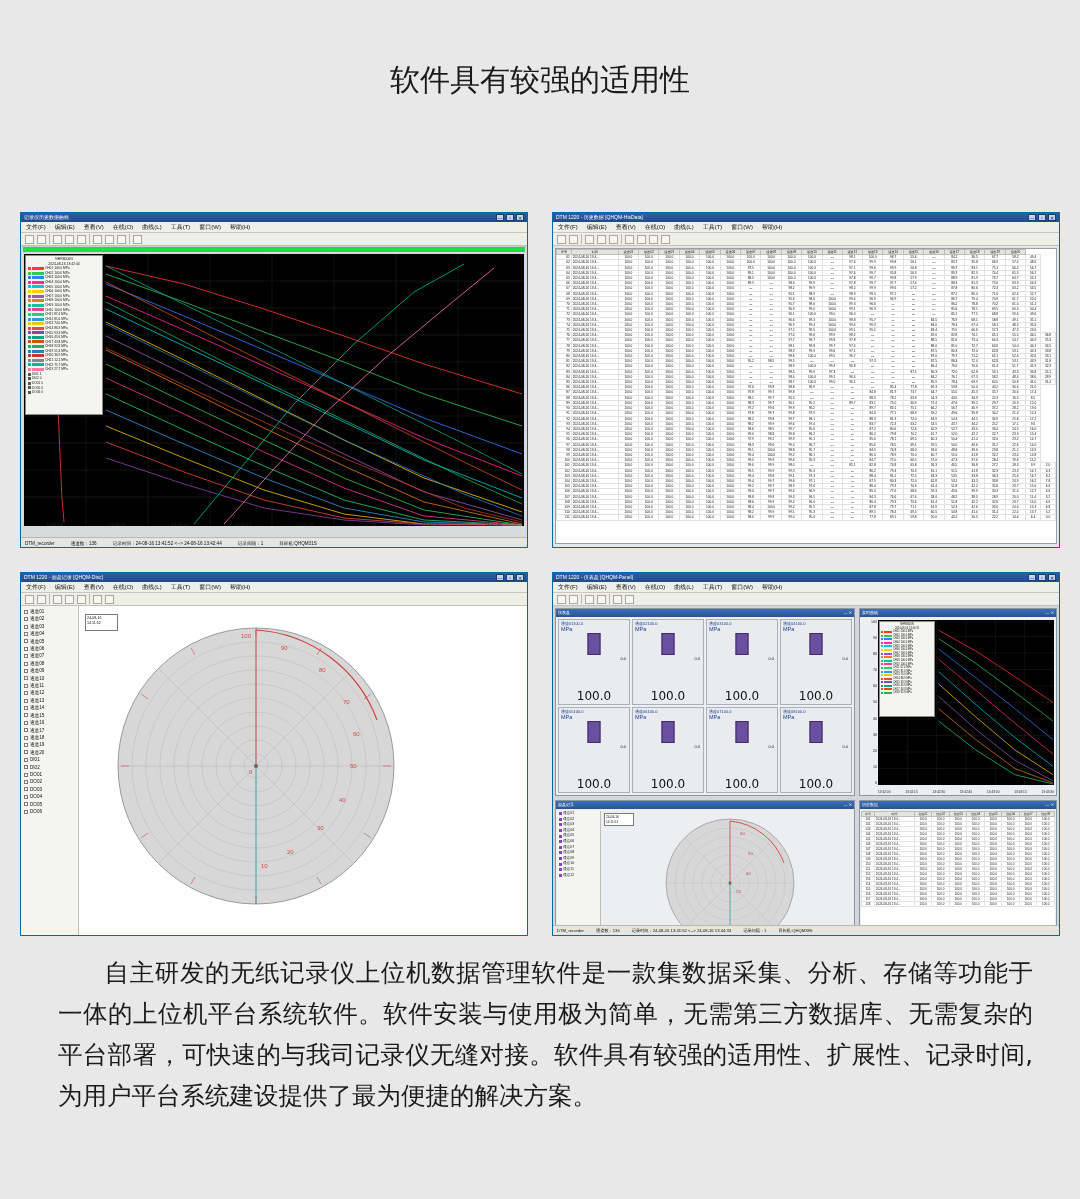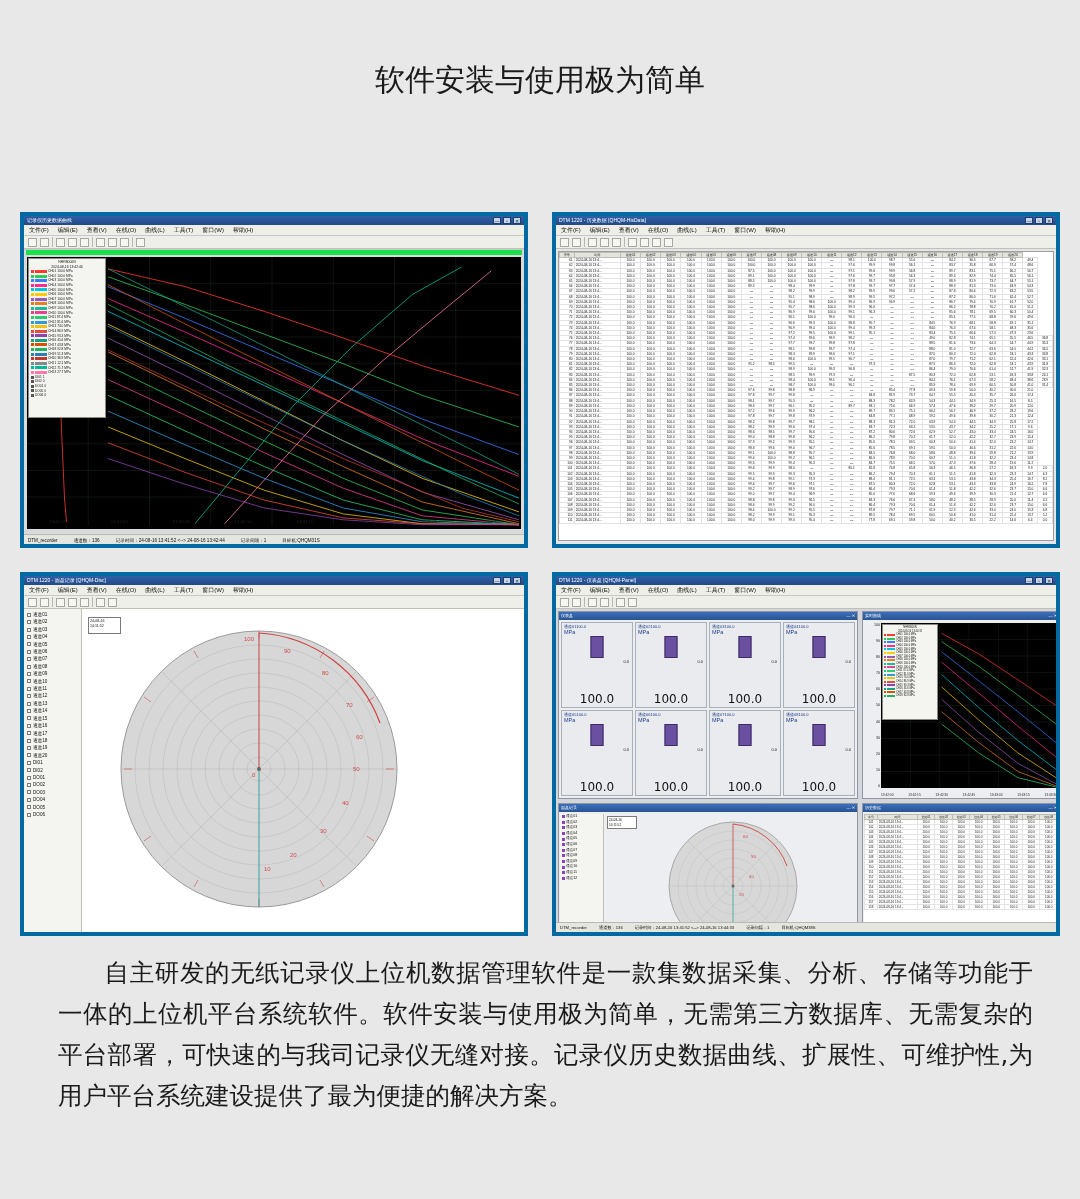--- a/index.html
+++ b/index.html
@@ -25,21 +25,21 @@
   }
 
   
   .grid {
     position:absolute; left:20px; top:212px;
     width:1040px;
   }
   .shot {
     position:absolute;
     background:#c9cbd0;
-    border:4px solid #0369a1;
+    border:1px solid #0369a1;
     overflow:hidden;
   }
   .shot.s1 { left:0;   top:0;   width:508px; height:336px; }
   .shot.s2 { left:532px; top:0; width:508px; height:336px; }
   .shot.s3 { left:0;   top:360px; width:508px; height:364px; }
   .shot.s4 { left:532px; top:360px; width:508px; height:364px; }
 
   
   .titlebar {
     height:9px; background:linear-gradient(#2f5fa8,#234a86);
@@ -149,21 +149,21 @@
     text-align:justify;
   }
   .footer .ind { display:inline-block; width:46px; }
 </style>
 </head>
 <body>
 
 <div class="page">
 
   <div class="hdr">
-    <h2>软件安装与使用极为简单</h2>
+    <h2>软件具有较强的适用性</h2>
   </div>
 
   <div class="grid">
 
     <div class="shot s1">
       <div class="titlebar">
         <span>记录仪历史数据曲线</span>
         <span class="tb-btns">
           <i>—</i>
           <i>▫</i>
@@ -2608,16 +2608,16 @@
           <span>记录时间：24-08-16 13:41:52 &lt;--&gt; 24-08-16 13:44:33</span>
           <span>记录间隔：1</span>
           <span>目标机:QHQM38S</span>
         </div>
       </div>
     </div>
 
   </div>
 
   <div class="footer">
-    <span class="ind"></span><span>自主研发的无纸记录仪上位机数据管理软件是一款集数据采集、分析、存储等功能于一体的上位机平台系统软件。软件安装与使用极为简单，无需第三方数据库、无需复杂的平台部署，可快速的与我司记录仪无缝对接。记录仪历史数据曲线、扩展性、可维护性,为用户平台系统建设提供了最为便捷的解决方案。</span>
+    <span class="ind"></span><span>自主研发的无纸记录仪上位机数据管理软件是一款集数据采集、分析、存储等功能于一体的上位机平台系统软件。软件安装与使用极为简单，无需第三方数据库、无需复杂的平台部署，可快速的与我司记录仪无缝对接。软件具有较强的适用性、扩展性、记录时间,为用户平台系统建设提供了最为便捷的解决方案。</span>
   </div>
 
 </div>
 
 </body></html>

